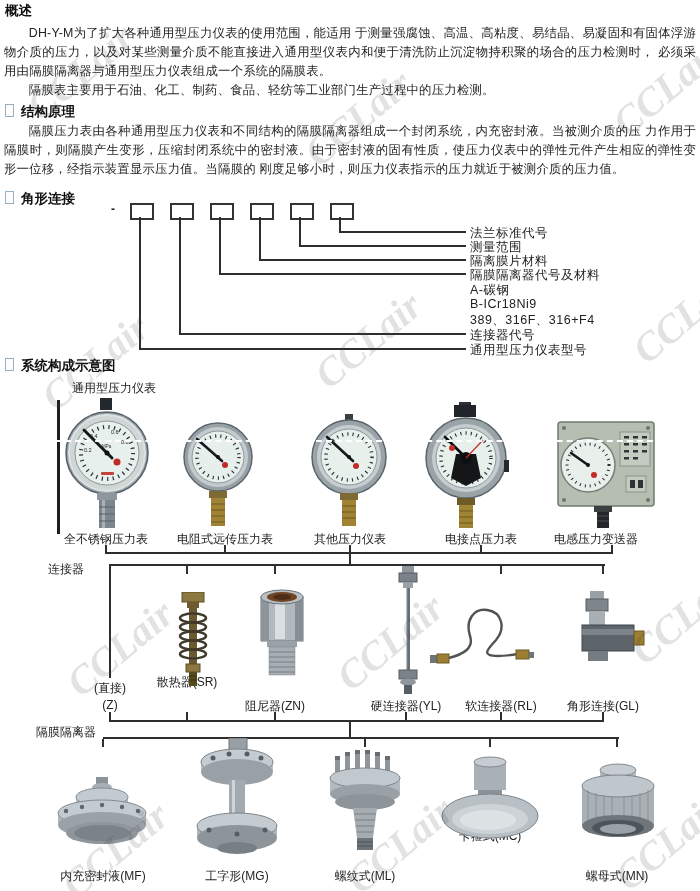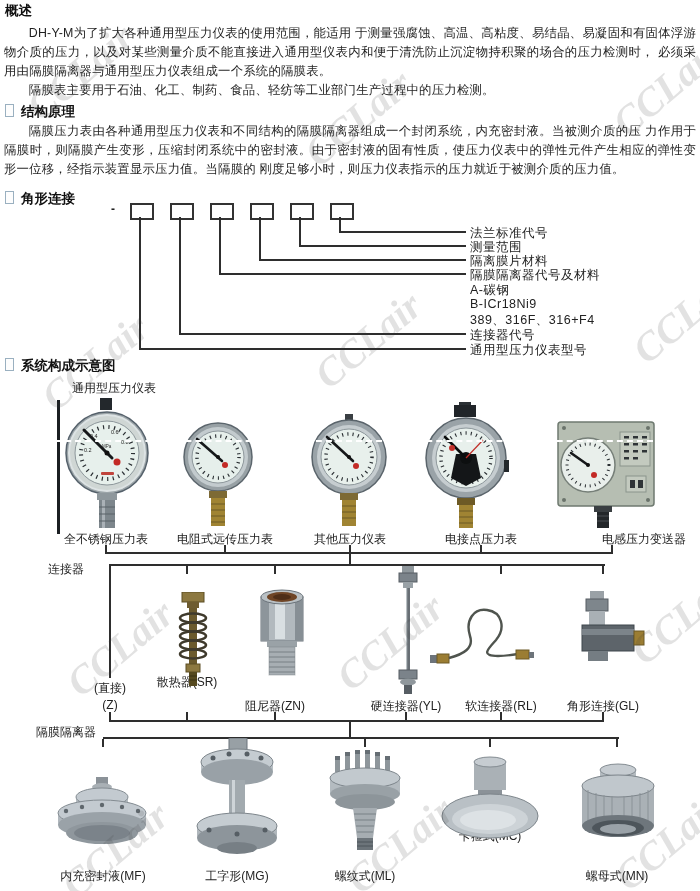--- a/index.html
+++ b/index.html
@@ -203,21 +203,21 @@
       <line x1="41" y1="101" x2="53" y2="101" stroke="#4a4f52"></line>
     </svg>
   </div>
 
   <div class="dash-line"></div>
 
   <div class="lblc" style="left:106px;top:531px">全不锈钢压力表</div>
   <div class="lblc" style="left:225px;top:531px">电阻式远传压力表</div>
   <div class="lblc" style="left:350px;top:531px">其他压力仪表</div>
   <div class="lblc" style="left:481px;top:531px">电接点压力表</div>
-  <div class="lblc" style="left:644px;top:531px">电感压力变送器</div>
+  <div class="lblc" style="left:596px;top:531px">电感压力变送器</div>
 
   <div class="vl" style="left:105px;top:545px;height:7px"></div>
   <div class="vl" style="left:224px;top:545px;height:7px"></div>
   <div class="vl" style="left:349px;top:545px;height:7px"></div>
   <div class="vl" style="left:480px;top:545px;height:7px"></div>
   <div class="vl" style="left:611px;top:545px;height:7px"></div>
   <div class="hl" style="left:105px;top:552px;width:508px"></div>
   <div class="vl" style="left:349px;top:552px;height:12px"></div>
   <div class="hl" style="left:109px;top:564px;width:496px"></div>
   <div class="vl" style="left:186px;top:566px;height:8px"></div>

